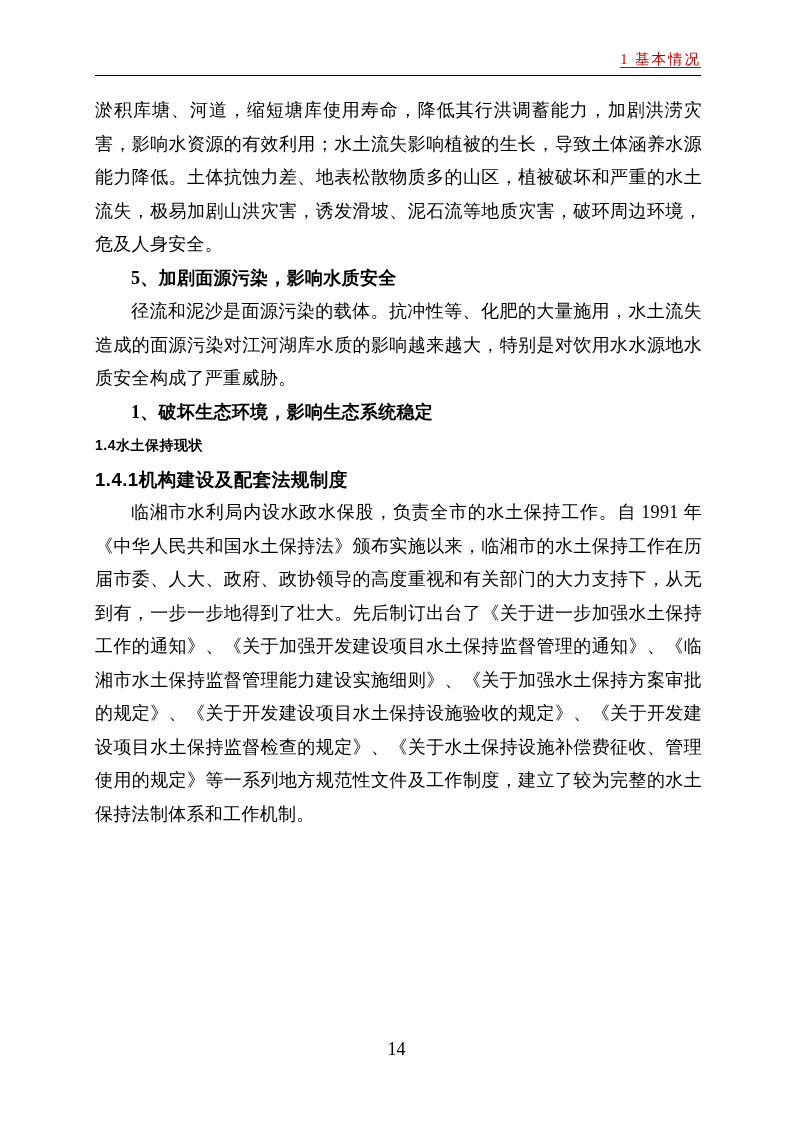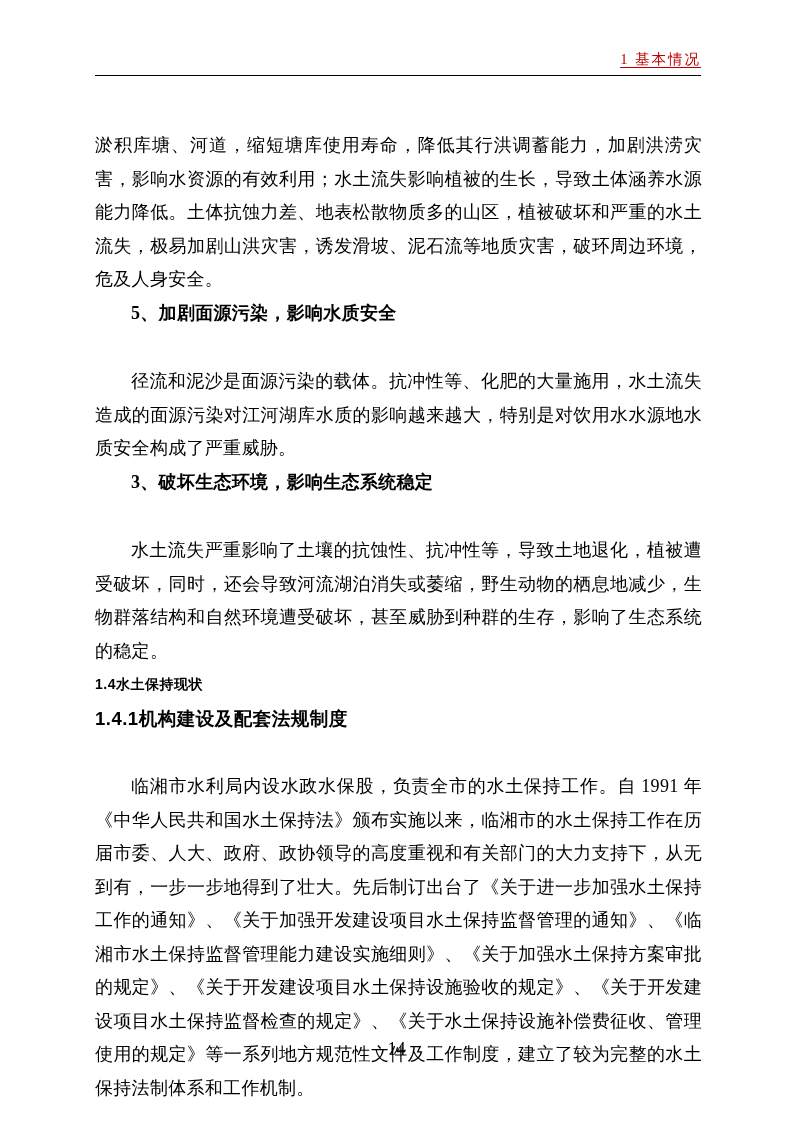--- a/index.html
+++ b/index.html
@@ -36,21 +36,20 @@
     left: 95px;
     width: 607px;
     font-size: 18px;
     text-align: justify;
     text-justify: inter-character;
   }
   .para {
     line-height: 33.5px;
     text-indent: 2em;
     letter-spacing: 0.3px;
-    margin-top: 35px;
   }
   .para.noindent { text-indent: 0; }
   .numbered-heading {
     font-weight: bold;
     text-indent: 2em;
     line-height: 33.5px;
     font-size: 18px;
     letter-spacing: 0.3px;
   }
   .section-heading {
@@ -85,22 +84,21 @@
 <div class="page">
 
   <div class="header">
     <span class="header-label">1 基本情况</span>
   </div>
 
   <div class="body-area">
     <p class="para noindent">淤积库塘、河道，缩短塘库使用寿命，降低其行洪调蓄能力，加剧洪涝灾害，影响水资源的有效利用；水土流失影响植被的生长，导致土体涵养水源能力降低。土体抗蚀力差、地表松散物质多的山区，植被破坏和严重的水土流失，极易加剧山洪灾害，诱发滑坡、泥石流等地质灾害，破环周边环境，危及人身安全。</p>
     <p class="numbered-heading">5、加剧面源污染，影响水质安全</p>
     <p class="para">径流和泥沙是面源污染的载体。抗冲性等、化肥的大量施用，水土流失造成的面源污染对江河湖库水质的影响越来越大，特别是对饮用水水源地水质安全构成了严重威胁。</p>
-    <p class="numbered-heading">3、破坏生态环境，影响生态系统稳定</p>
-    <p class="para">水土流失严重影响了土壤的抗蚀性、抗冲性等，导致土地退化，植被遭受破坏，同时，还会导致河流湖泊消失或萎缩，野生动物的栖息地减少，生物群落结构和自然环境遭受破坏，甚至威胁到种群的生存，影响了生态系统的稳定。</p>
+    <p class="numbered-heading">1、破坏生态环境，影响生态系统稳定</p>
     <h2 class="section-heading">1.4水土保持现状</h2>
     <h3 class="subsection-heading">1.4.1机构建设及配套法规制度</h3>
     <p class="para">临湘市水利局内设水政水保股，负责全市的水土保持工作。自 1991 年《中华人民共和国水土保持法》颁布实施以来，临湘市的水土保持工作在历届市委、人大、政府、政协领导的高度重视和有关部门的大力支持下，从无到有，一步一步地得到了壮大。先后制订出台了《关于进一步加强水土保持工作的通知》、《关于加强开发建设项目水土保持监督管理的通知》、《临湘市水土保持监督管理能力建设实施细则》、《关于加强水土保持方案审批的规定》、《关于开发建设项目水土保持设施验收的规定》、《关于开发建设项目水土保持监督检查的规定》、《关于水土保持设施补偿费征收、管理使用的规定》等一系列地方规范性文件及工作制度，建立了较为完整的水土保持法制体系和工作机制。</p>
   </div>
 
   <div class="footer">
     <span class="page-number">14</span>
   </div>
 
 </div>

